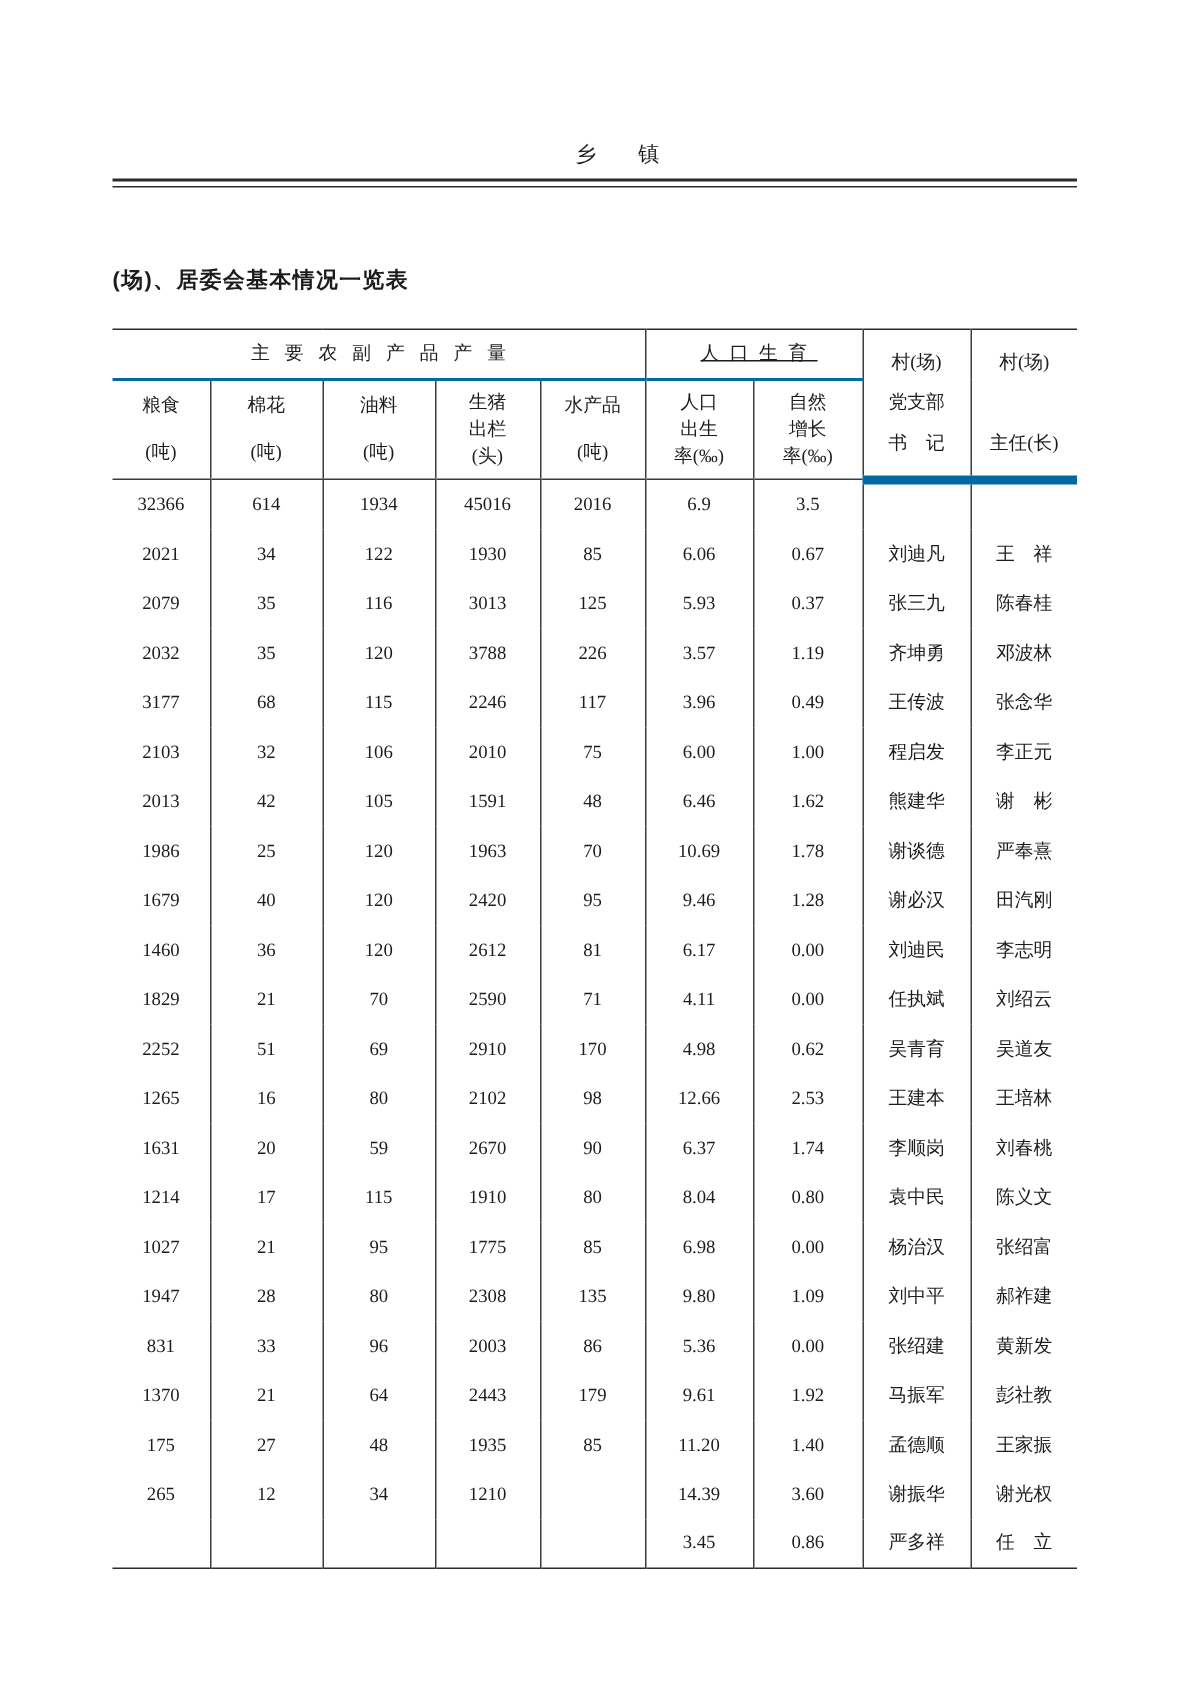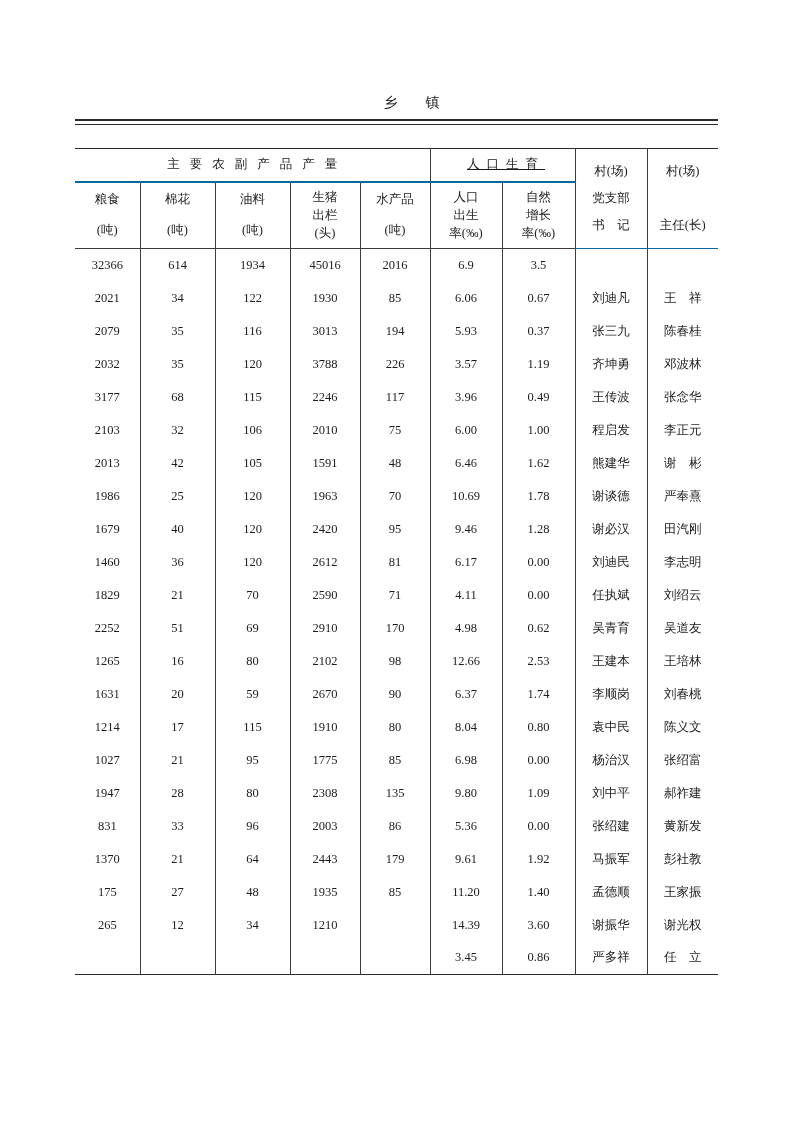--- a/index.html
+++ b/index.html
@@ -53,37 +53,38 @@
   .stats thead tr.group-row { height: 33px; }
   .stats th.group { border-bottom: 2px solid #0369a1; }
   .stats th.group-products { letter-spacing: 10px; text-indent: 10px; }
   .stats th.group-population { letter-spacing: 7px; text-indent: 7px; text-decoration: underline; }
   .stats thead tr.col-row { height: 67px; }
   .stats th.col { white-space: pre-line; line-height: 31px; margin-top: 28px; }
   .stats th.col.tall { line-height: 18px; }
   .stats th.vhead {
     white-space: pre-line;
     line-height: 27px;
-    border-bottom: 1px solid #0369a1;
+    border-bottom: 6px solid #0369a1;
   }
   .stats thead tr.col-row th { border-bottom: 1px solid #3c3c3c; }
   .stats tbody td { height: 33px; }
 </style>
 </head>
 <body>
 
 <div class="content">
 
   <div class="running-row">
     <span></span>
     <span class="running-title">乡　　镇</span>
   </div>
   <div class="rule-thick"></div>
   <div class="rule-thin"></div>
 
+  <div class="table-title">(场)、居委会基本情况一览表</div>
 
   <table class="stats">
     <colgroup>
       <col style="width:65px">
         <col style="width:75px">
         <col style="width:75px">
       <col style="width:70px">
         <col style="width:70px">
         <col style="width:72px">
       <col style="width:73px">
@@ -142,21 +143,21 @@
           <td>6.06</td>
           <td>0.67</td>
           <td>刘迪凡</td>
           <td>王　祥</td>
         </tr>
         <tr>
           <td>2079</td>
           <td>35</td>
           <td>116</td>
           <td>3013</td>
-          <td>194</td>
+          <td>125</td>
           <td>5.93</td>
           <td>0.37</td>
           <td>张三九</td>
           <td>陈春桂</td>
         </tr>
         <tr>
           <td>2032</td>
           <td>35</td>
           <td>120</td>
           <td>3788</td>

